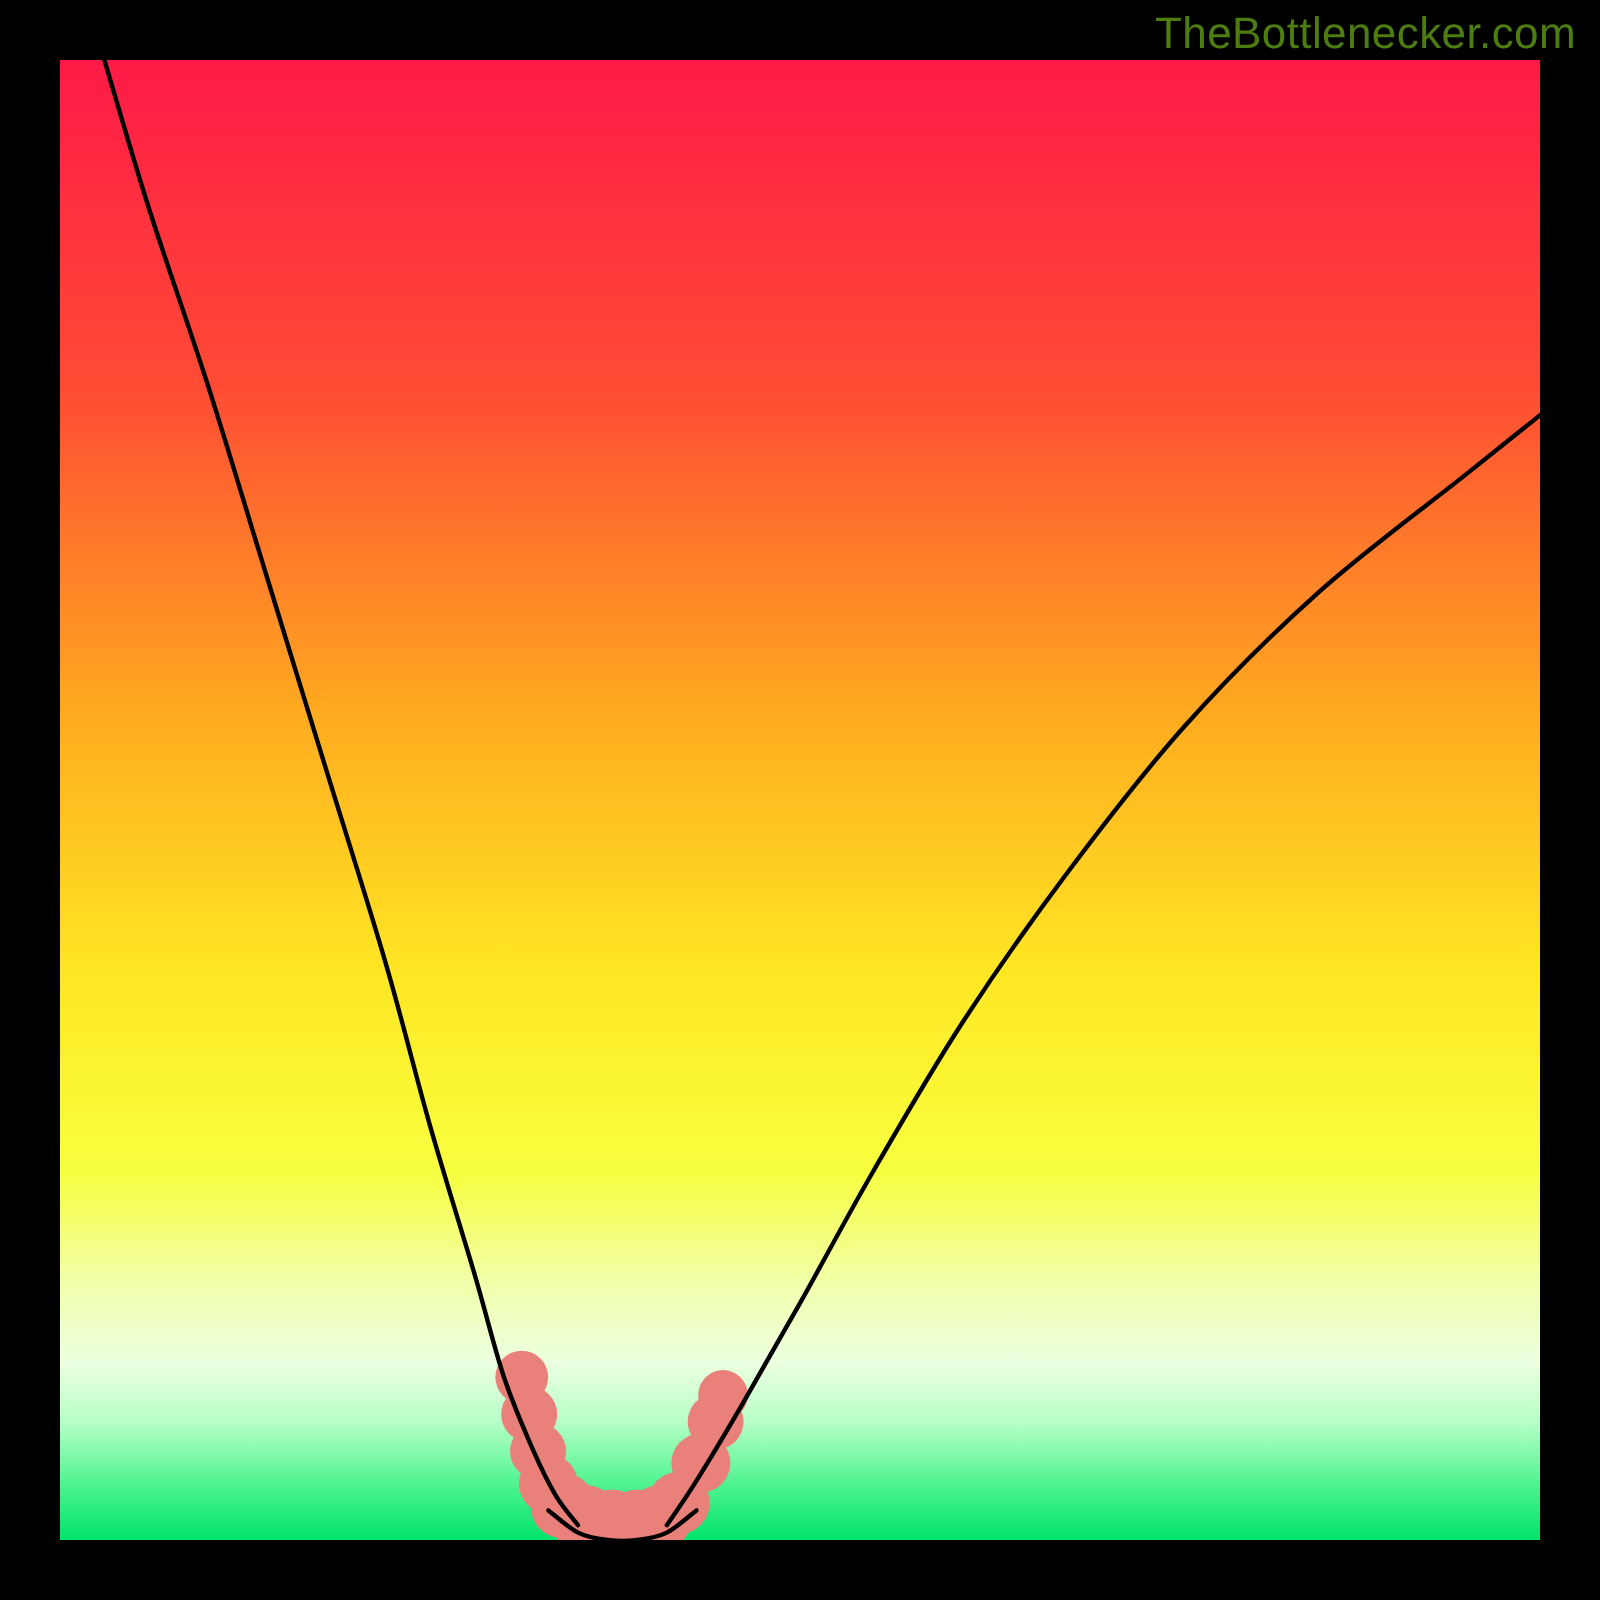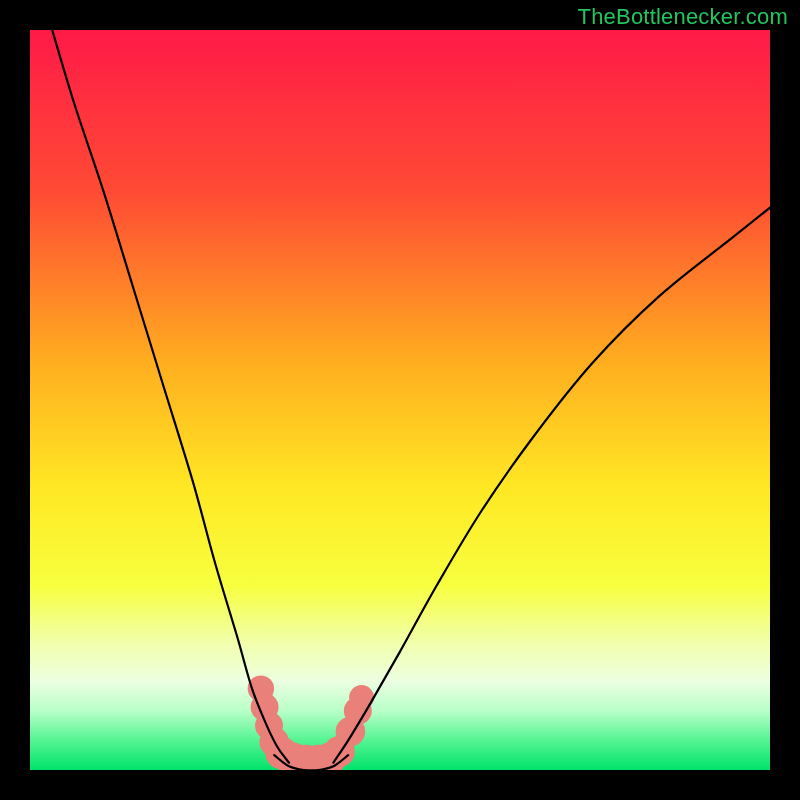--- a/index.html
+++ b/index.html
@@ -25,21 +25,21 @@
     overflow: hidden;
   }
   .gradient {
     position: absolute;
     inset: 0;
   }
   .watermark {
     position: absolute;
     top: 4px;
     right: 12px;
-    color: #22c55e;
+    color: #4d7c0f;
     font-size: 22px;
     font-weight: 500;
     letter-spacing: 0.2px;
     user-select: none;
   }
   svg.curves {
     position: absolute;
     inset: 0;
     width: 100%;
     height: 100%;

